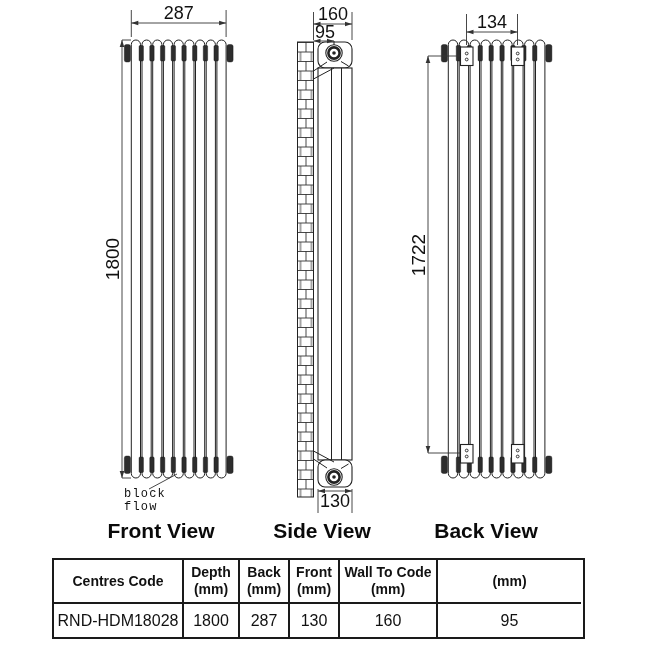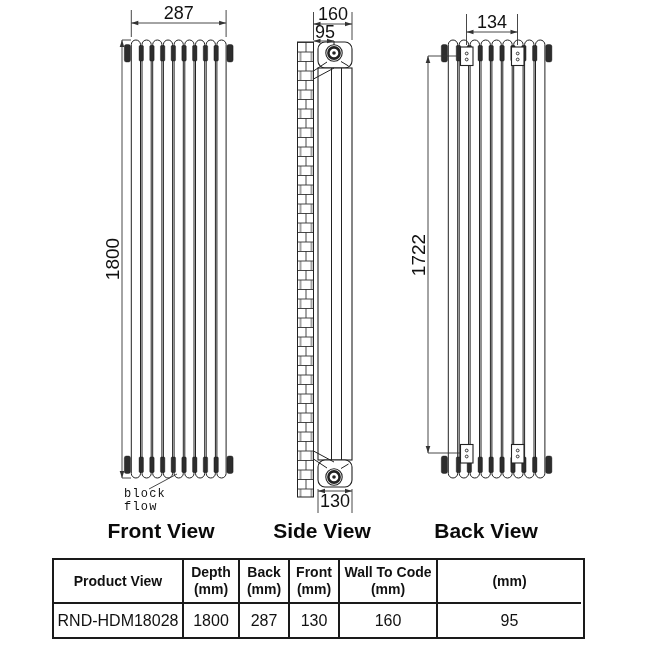--- a/index.html
+++ b/index.html
@@ -228,21 +228,21 @@
       <polygon class="arr" points="428,453 425.7,446 430.3,446"></polygon>
       <text class="dimtextv" x="425" y="255" text-anchor="middle" transform="rotate(-90 425 255)">1722</text>
     </g>
 
     <text class="viewlabel" x="486" y="538" text-anchor="middle">Back View</text>
   </g>
 </svg>
 
 <div id="spec-table">
   <div class="hcell">
-    <span>Product View</span>
+    <span>Centres Code</span>
         <span></span>
   </div>
   <div class="hcell">
     <span>Depth</span>
         <span>(mm)</span>
   </div>
   <div class="hcell">
     <span>Back</span>
         <span>(mm)</span>
   </div>

